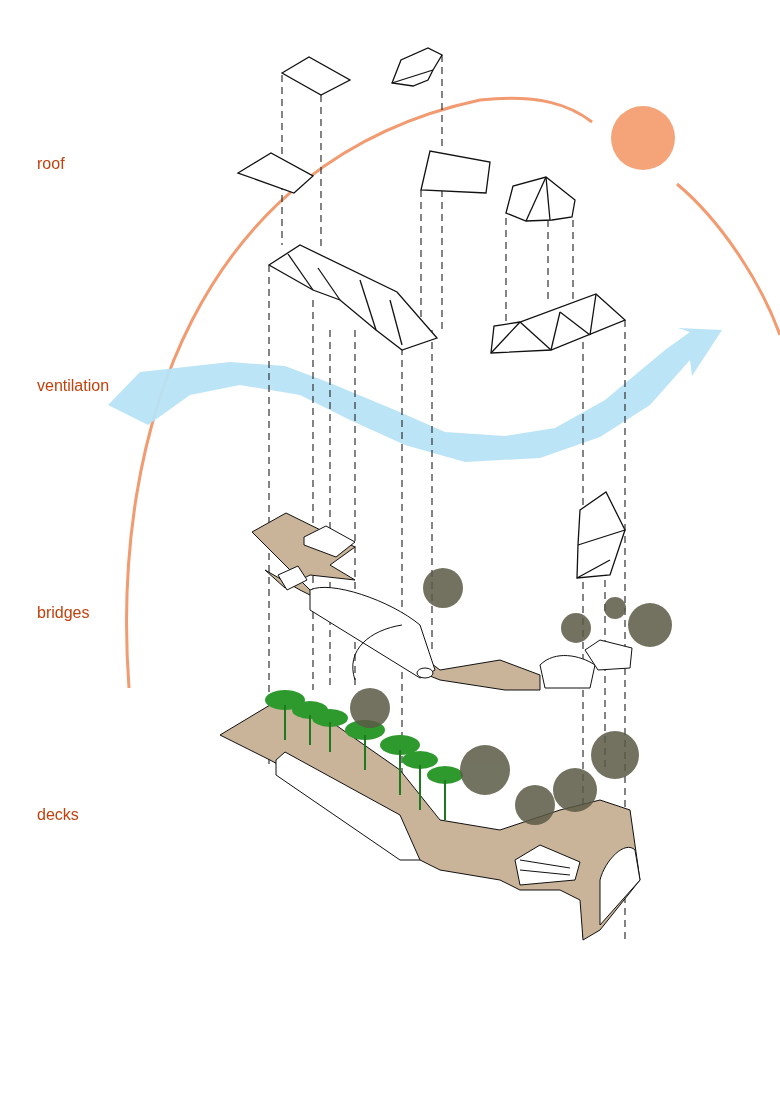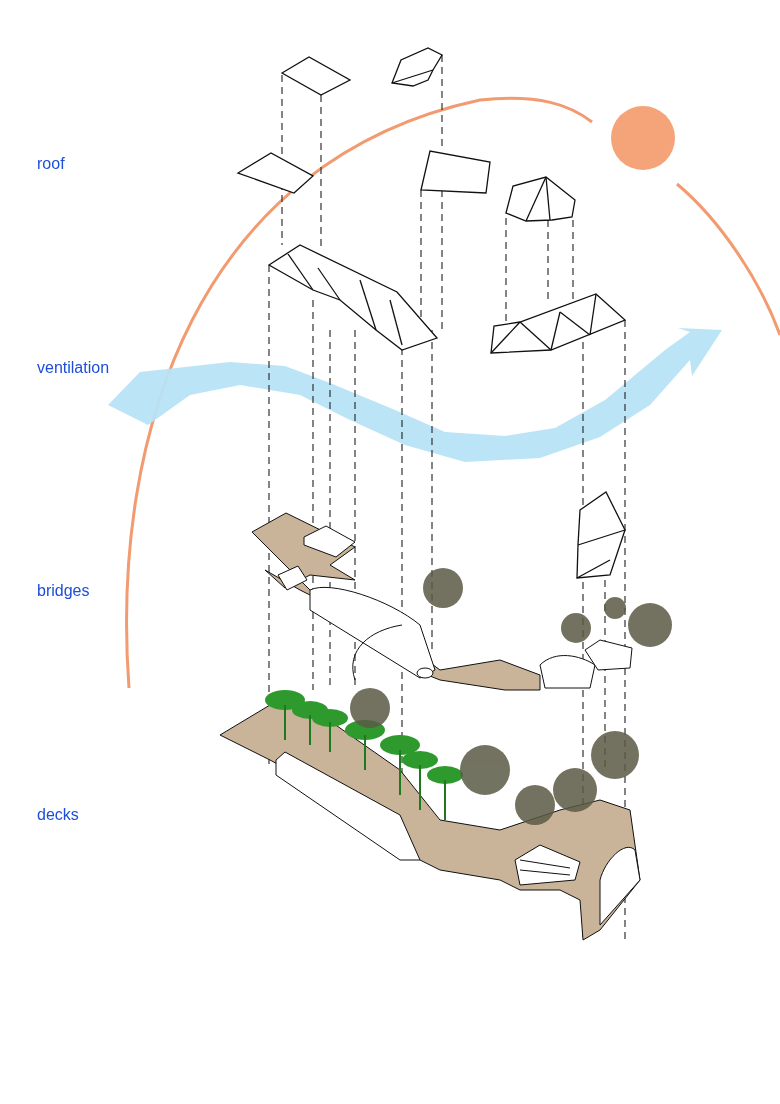--- a/index.html
+++ b/index.html
@@ -1,25 +1,25 @@
 <!DOCTYPE html>
 <html><head>
 <meta charset="utf-8">
 <style>
   html, body { margin:0; padding:0; background:#ffffff; }
   body { width:780px; height:1104px; position:relative; overflow:hidden; font-family:"Liberation Sans", sans-serif; }
-  .label { position:absolute; left:37px; font-size:16px; color:#1d4ed8; font-family:"Liberation Sans", sans-serif; }
+  .label { position:absolute; left:37px; font-size:16px; color:#c2410c; font-family:"Liberation Sans", sans-serif; }
   svg { position:absolute; left:0; top:0; }
 </style>
 </head>
 <body>
 
 <div class="label" style="top:155px">roof</div>
-<div class="label" style="top:359px">ventilation</div>
-<div class="label" style="top:582px">bridges</div>
+<div class="label" style="top:377px">ventilation</div>
+<div class="label" style="top:604px">bridges</div>
 <div class="label" style="top:806px">decks</div>
 
 <svg width="780" height="1104" viewBox="0 0 780 1104">
 
   <path d="M129,688 C110,430 200,160 480,100 C540,94 570,105 592,122" fill="none" stroke="#f29a70" stroke-width="3"></path>
   <path d="M677,184 C720,220 760,280 780,335" fill="none" stroke="#f29a70" stroke-width="3"></path>
   <circle cx="643" cy="138" r="32" fill="#f5a47a"></circle>
 
   <path d="M108,405 L140,372 L230,362 L285,366 L330,383 L395,410 L445,432 L505,436 L555,428 L605,400 L665,350 L690,332 L678,328 L722,330 L692,376 L690,360 L650,405 L600,437 L540,458 L465,462 L405,445 L350,420 L300,395 L240,385 L190,395 L148,425 Z" fill="#b7e3f6" opacity="0.95"></path>
 

